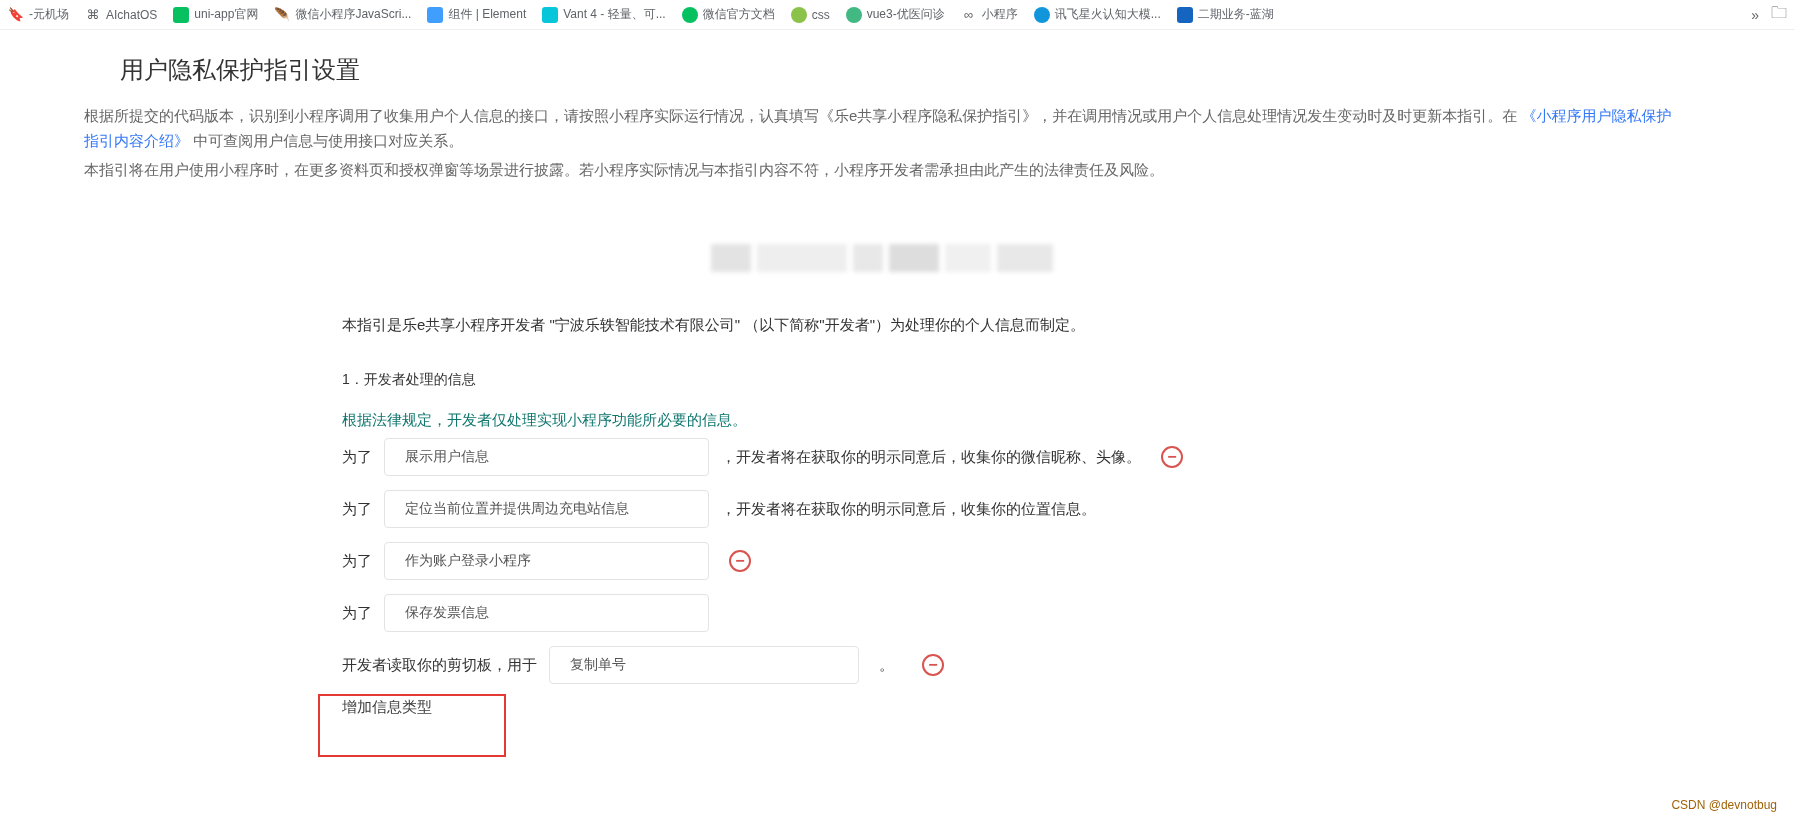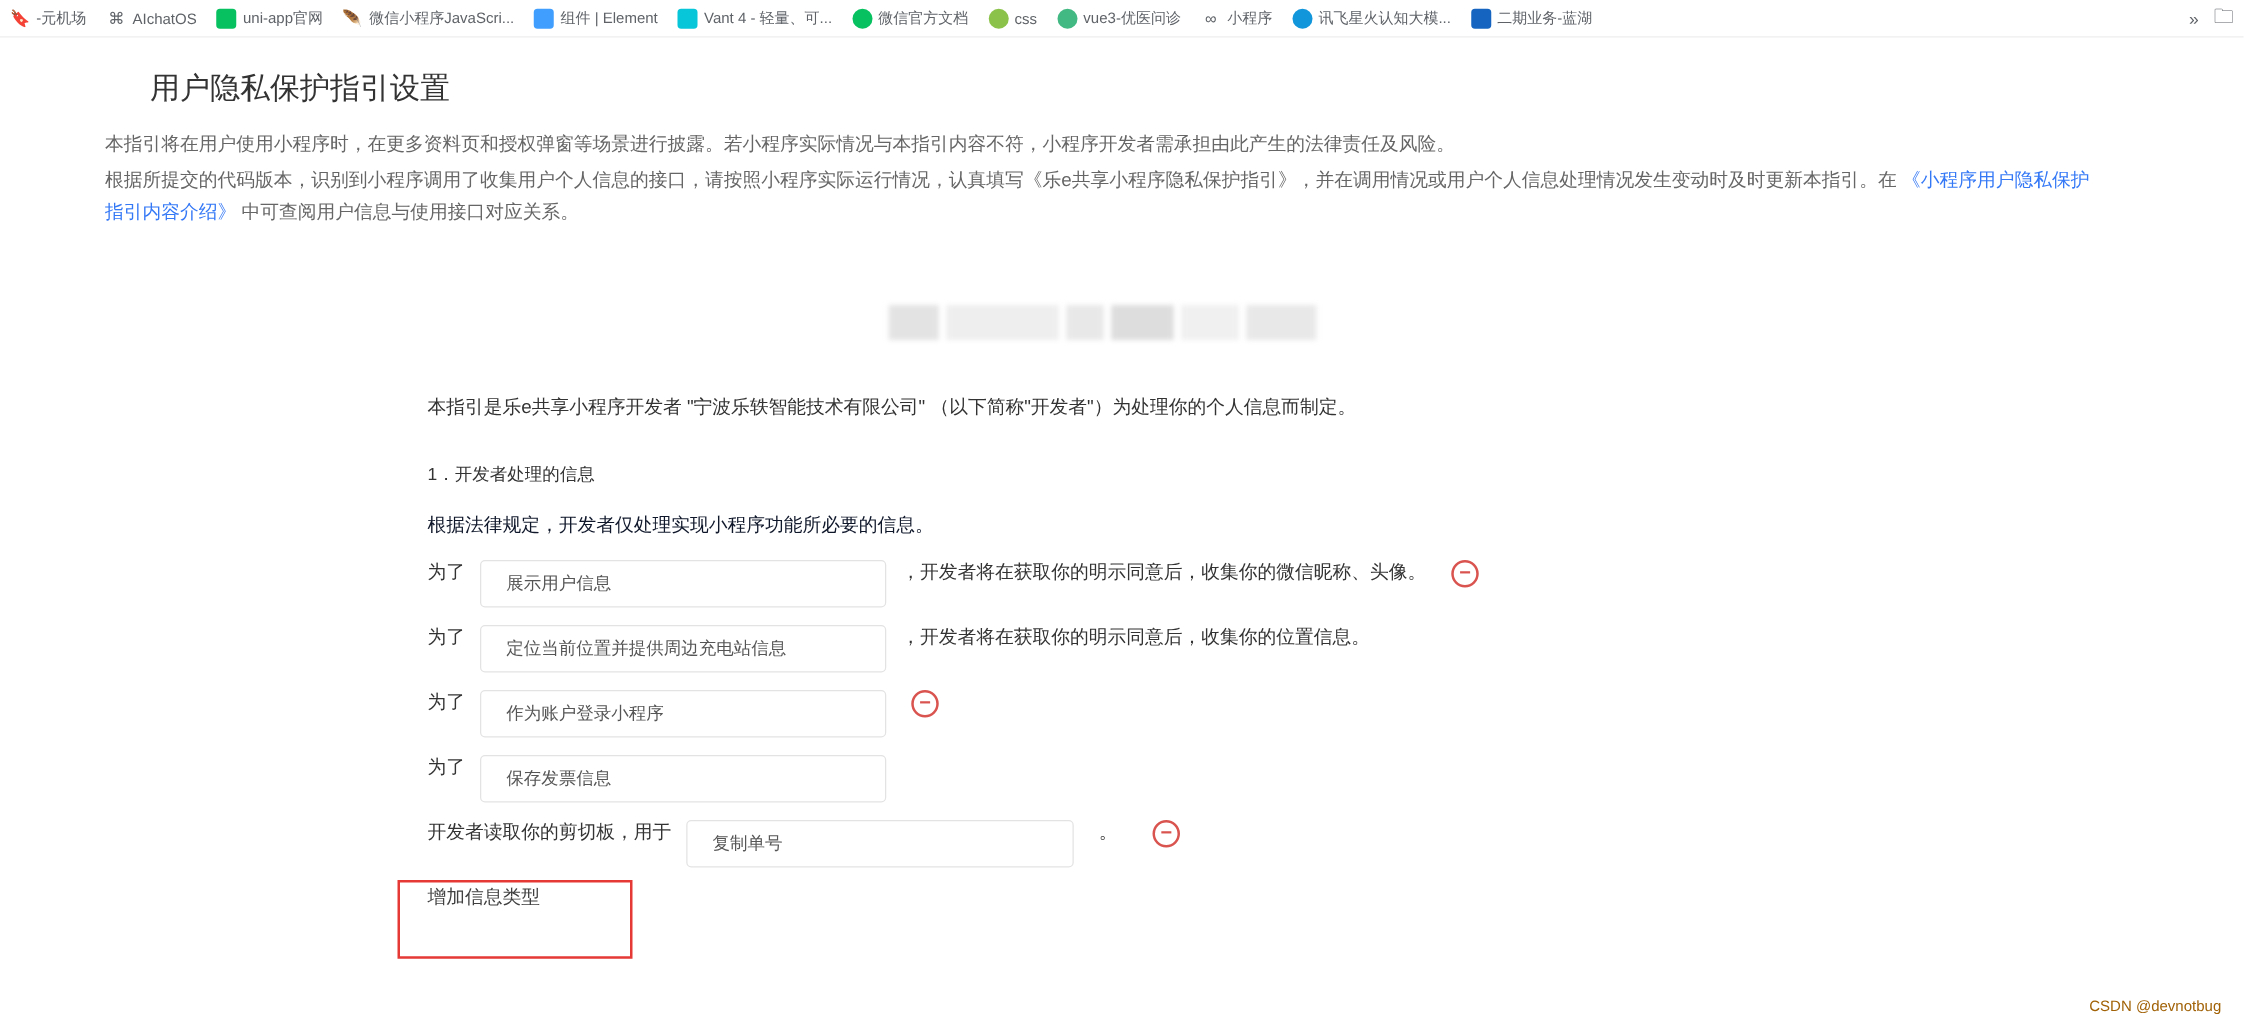--- a/index.html
+++ b/index.html
@@ -95,25 +95,25 @@
     }
     .blurred-strip span:nth-child(1){width:40px;}
     .blurred-strip span:nth-child(2){width:90px;background:#eee;}
     .blurred-strip span:nth-child(3){width:30px;background:#e8e8e8;}
     .blurred-strip span:nth-child(4){width:50px;background:#ddd;}
     .blurred-strip span:nth-child(5){width:46px;background:#f0f0f0;}
     .blurred-strip span:nth-child(6){width:56px;background:#e8e8e8;}
 
     .lead { font-size:15px; color:#333; margin-bottom: 36px; }
     .section-title { font-size:14px; font-weight:500; margin-bottom:22px; }
-    .sub-lead { font-size:15px; color:#0f172a; margin-bottom:18px; }
+    .sub-lead { font-size:15px; color:#0f766e; margin-bottom:8px; }
 
     .row {
       display:flex;
-      align-items:flex-start;
+      align-items:center;
       gap:12px;
       margin-bottom:14px;
       font-size:15px;
       color:#333;
     }
     .row .prefix { color:#333; }
     .row input[type=text]{
       width:325px;
       height:38px;
       border:1px solid #e3e3e3;
@@ -217,26 +217,26 @@
   </div>
   <div class="bookmarks-right">
     <span class="chev">»</span>
     <span class="folder-ic">🗀</span>
   </div>
 </div>
 
 <div class="page-container">
   <h1 class="page-title">用户隐私保护指引设置</h1>
 
-  <p class="intro">本指引将在用户使用小程序时，在更多资料页和授权弹窗等场景进行披露。若小程序实际情况与本指引内容不符，小程序开发者需承担由此产生的法律责任及风险。</p>
   <p class="intro">
     <span>根据所提交的代码版本，识别到小程序调用了收集用户个人信息的接口，请按照小程序实际运行情况，认真填写《乐e共享小程序隐私保护指引》，并在调用情况或用户个人信息处理情况发生变动时及时更新本指引。在</span>
     <a href="#">《小程序用户隐私保护指引内容介绍》</a>
     <span>中可查阅用户信息与使用接口对应关系。</span>
   </p>
+  <p class="intro">本指引将在用户使用小程序时，在更多资料页和授权弹窗等场景进行披露。若小程序实际情况与本指引内容不符，小程序开发者需承担由此产生的法律责任及风险。</p>
 
   <div class="card">
     <div class="blurred-strip">
       <span></span>
         <span></span>
         <span></span>
         <span></span>
         <span></span>
         <span></span>
     </div>

